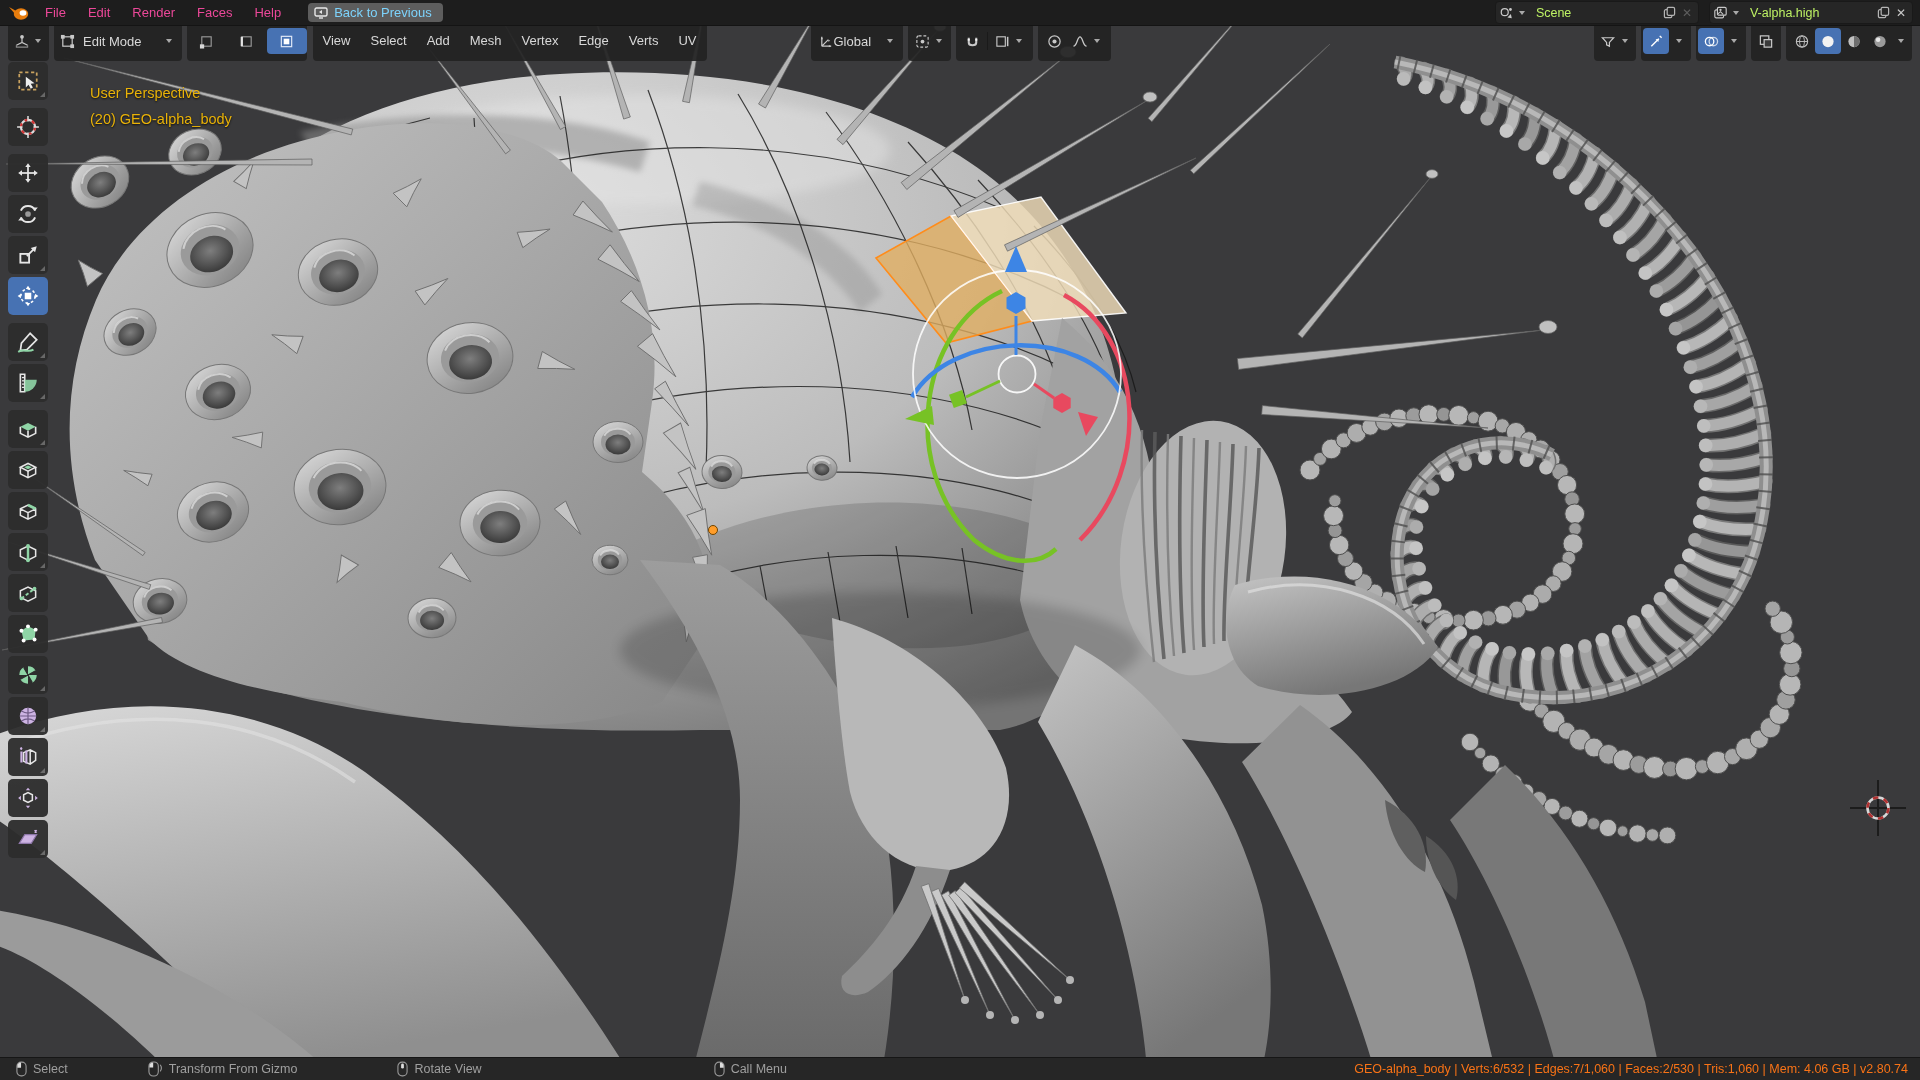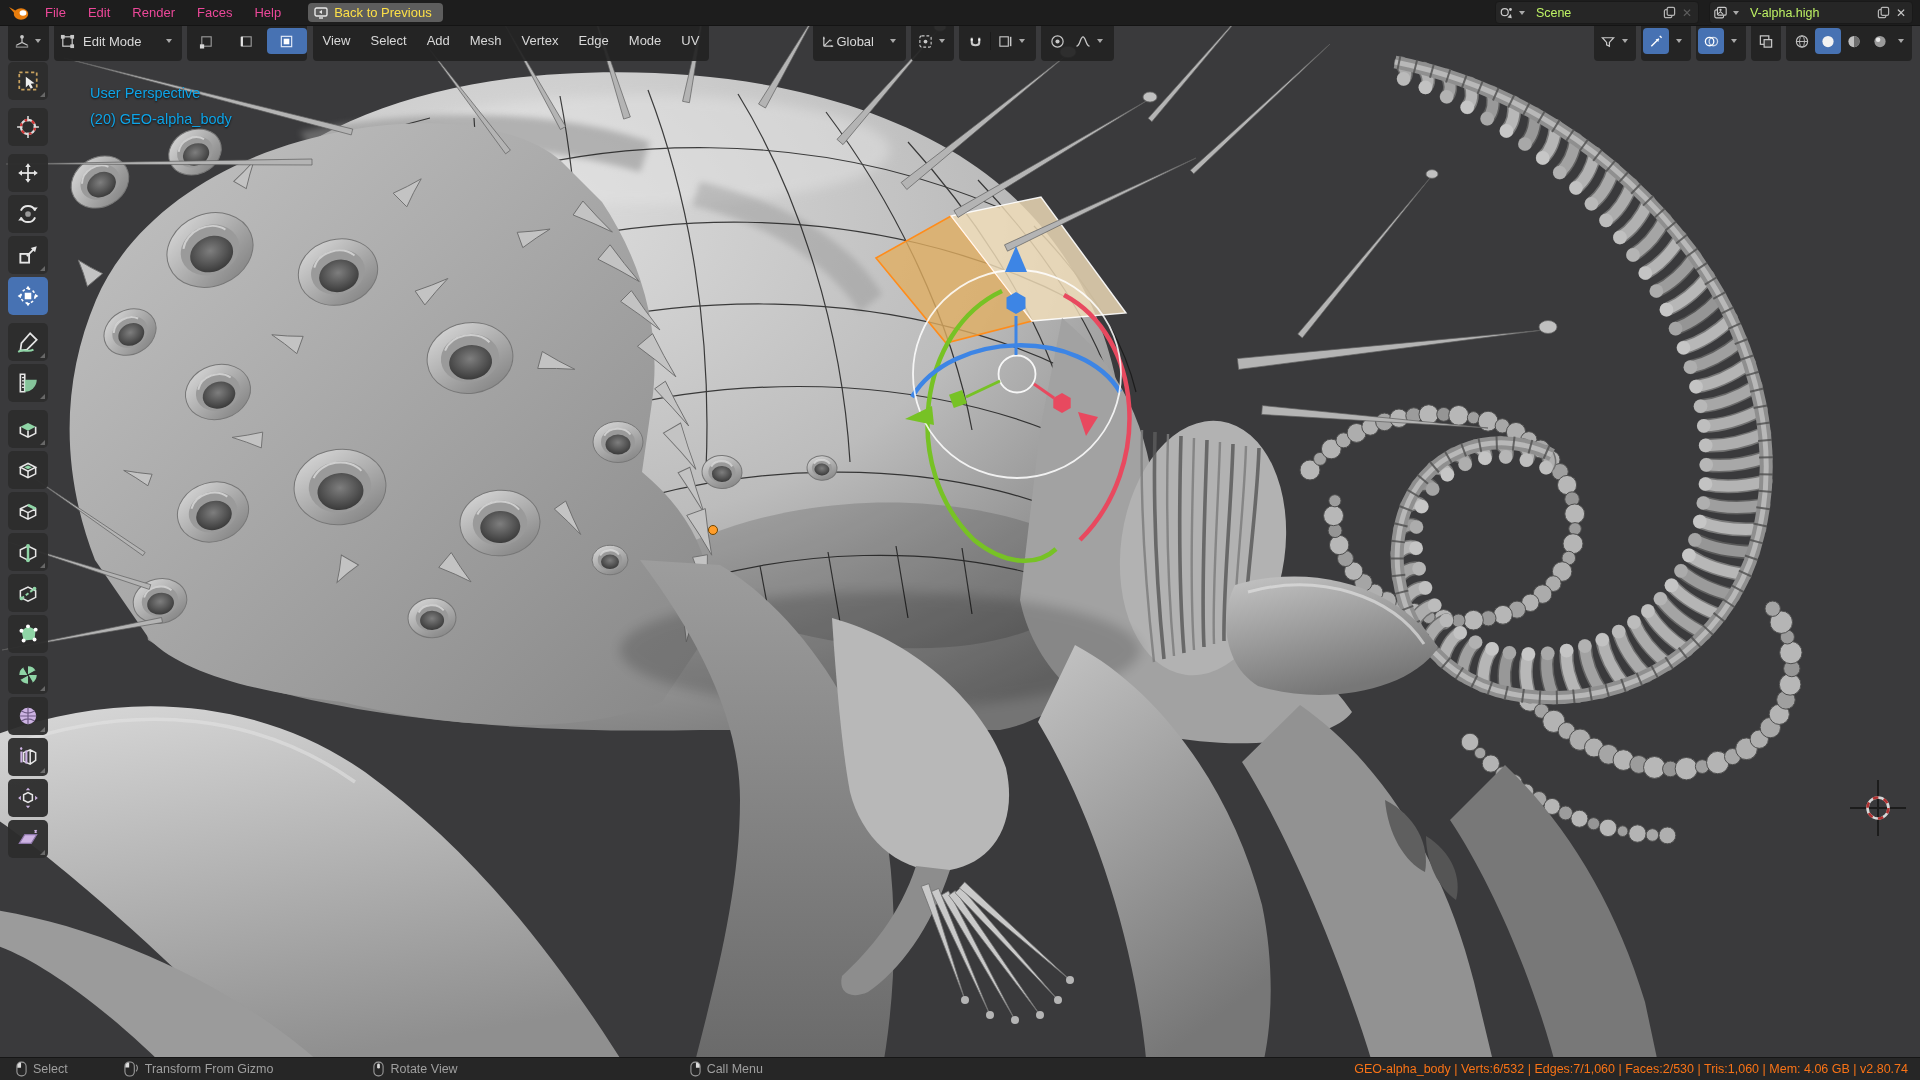--- a/index.html
+++ b/index.html
@@ -4,21 +4,21 @@
 <style>
   html,body{margin:0;padding:0;background:#0d0d0d}
   #app{position:relative;width:1920px;height:1080px;overflow:hidden;background:#3a3a3c;
        font-family:"Liberation Sans","DejaVu Sans",sans-serif;color:#d6d6d6;
        -webkit-font-smoothing:antialiased;user-select:none}
   svg{display:block}
   
   #topbar{position:absolute;top:0;left:0;right:0;height:25px;background:#1d1d1d;
           border-bottom:1px solid #141414;display:flex;align-items:center;z-index:40;font-size:13px}
   .tmenu{padding:8px 11px;line-height:25px;color:#ec4899}
-  #backbtn{margin-left:16px;height:19px;background:#5d5d5d;border-radius:4px;color:#fde047;
+  #backbtn{margin-left:16px;height:19px;background:#5d5d5d;border-radius:4px;color:#7dd3fc;
            display:flex;align-items:center;gap:6px;padding:0 11px 0 6px}
   #topright{margin-left:auto;display:flex;gap:10px;margin-right:7px}
   .idwidget{display:flex;align-items:center;background:#262626;border:1px solid #191919;
             border-radius:4px;height:21px;padding:0 3px;gap:3px;font-size:12.5px}
   .idwidget .name{padding:0 6px;min-width:118px;color:#bef264}
   .chev{width:0;height:0;border-left:3.5px solid transparent;border-right:3.5px solid transparent;
         border-top:4.5px solid #a9a9a9;margin:0 2px}
   .xdim{color:#5d5d5d;font-size:12px;padding:0 3px}
   .xlit{color:#c9c9c9;font-size:12px;padding:0 3px}
   
@@ -36,21 +36,21 @@
   .vdiv{width:1px;height:18px;background:#1a1a1a;margin:0 2px}
   
   #toolbar{position:absolute;left:8px;top:62px;width:40px;z-index:25}
   .tbtn{width:40px;height:38px;margin-bottom:3px;background:rgba(44,44,44,.95);border-radius:5px;
         display:flex;align-items:center;justify-content:center;position:relative}
   .tbtn.active{background:#4772b3}
   .tbtn.sub::after{content:"";position:absolute;right:3px;bottom:3px;
         border-left:5px solid transparent;border-bottom:5px solid #999;opacity:.55}
   .tgap{height:5px}
   
-  #vplabel{position:absolute;left:90px;top:80px;z-index:12;font-size:14.5px;color:#0ea5e9;
+  #vplabel{position:absolute;left:90px;top:80px;z-index:12;font-size:14.5px;color:#eab308;
            line-height:26px;text-shadow:0 1px 2px rgba(0,0,0,.85)}
   
   #statusbar{position:absolute;left:0;right:0;bottom:0;height:22px;background:#262626;
              border-top:1px solid #161616;display:flex;align-items:center;z-index:40;
              font-size:12.5px;color:#9f9f9f}
   .hint{display:flex;align-items:center;gap:6px}
   #stats{margin-left:auto;margin-right:12px;color:#f97316}
   #art{position:absolute;top:0;left:0;z-index:1}
 </style>
 </head>
@@ -825,21 +825,21 @@
       </svg>
     </div>
   </div>
   <div class="pill" style="margin-left:6px">
     <span class="menu-item">View</span>
     <span class="menu-item">Select</span>
     <span class="menu-item">Add</span>
     <span class="menu-item">Mesh</span>
     <span class="menu-item">Vertex</span>
     <span class="menu-item">Edge</span>
-    <span class="menu-item">Mode</span>
+    <span class="menu-item">Verts</span>
     <span class="menu-item">UV</span>
   </div>
 
   <div id="centergrp">
     <div class="pill" style="padding:0 8px;">
       <svg width="15" height="15" viewBox="0 0 16 16">
         <path d="M 3,13 L 3,3 M 3,13 L 13,13 M 3,13 L 10,6" stroke="#c8c8c8" stroke-width="1.3" fill="none"></path>
         <path d="M 3,3 L 1.8,5.5 L 4.2,5.5 Z M 13,13 L 10.5,11.8 L 10.5,14.2 Z M 10,6 L 9.9,8.3 L 11.9,7.2 Z" fill="#c8c8c8"></path>
       </svg>
       <span style="padding-right:14px">Global</span>
@@ -1104,21 +1104,21 @@
 </div>
 
 <div id="statusbar">
   <div class="hint" style="margin-left:16px">
     <svg width="11" height="16" viewBox="0 0 12 17">
       <rect x="1" y="1" width="10" height="15" rx="4.5" fill="none" stroke="#999" stroke-width="1.2"></rect>
       <path d="M 1.5,7 L 1.5,5 C 1.5,3 3,1.5 5.5,1.5 L 5.5,7 Z" fill="#ddd"></path>
     </svg>
     <span>Select</span>
   </div>
-  <div class="hint" style="margin-left:56px">
+  <div class="hint" style="margin-left:80px">
     <svg width="15" height="16" viewBox="0 0 16 17">
       <rect x="1" y="1" width="10" height="15" rx="4.5" fill="none" stroke="#999" stroke-width="1.2"></rect>
       <path d="M 1.5,7 L 1.5,5 C 1.5,3 3,1.5 5.5,1.5 L 5.5,7 Z" fill="#ddd"></path>
       <path d="M 13,4 C 14.5,6 14.5,9 13,11" stroke="#999" stroke-width="1.2" fill="none"></path>
     </svg>
     <span>Transform From Gizmo</span>
   </div>
   <div class="hint" style="margin-left:100px">
     <svg width="11" height="16" viewBox="0 0 12 17">
       <rect x="1" y="1" width="10" height="15" rx="4.5" fill="none" stroke="#999" stroke-width="1.2"></rect>

